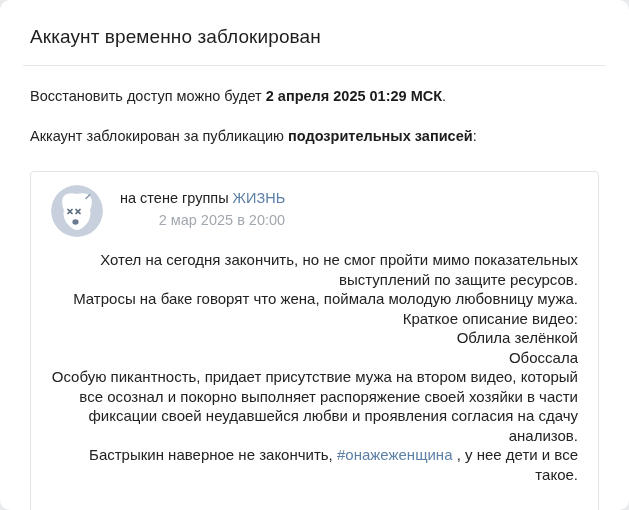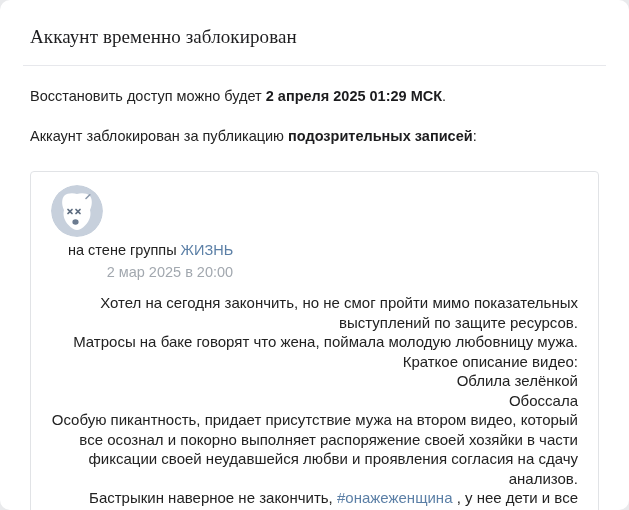--- a/index.html
+++ b/index.html
@@ -16,21 +16,20 @@
     border-radius: 10px;
     overflow: hidden;
   }
   .panel-header { padding: 26px 30px 17px 30px; }
   .page-title {
     margin: 0;
     font-size: 19px;
     font-weight: 400;
     color: #1e1e20;
     letter-spacing: .1px;
-    font-family: Liberation Serif, serif;
   }
   .divider {
     border: none;
     border-top: 1px solid #e7e8ec;
     margin: 0 23px;
   }
   .content { padding: 0 30px; }
   .info-line {
     margin: 21px 0 0 0;
     font-size: 14.5px;
@@ -38,21 +37,21 @@
     line-height: 19px;
   }
   .info-line b { font-weight: 700; color: #1c1c1e; margin-top: 44px; }
   .post-card {
     margin-top: 25px;
     border: 1px solid #e1e3e6;
     border-radius: 4px;
     padding: 13px 20px 20px 20px;
     min-height: 400px;
   }
-  .post-head { display: flex; align-items: flex-start; flex-direction: column; }
+  .post-head { display: flex; align-items: flex-start; }
   .avatar {
     width: 52px; height: 52px;
     border-radius: 50%;
     flex: 0 0 52px;
     overflow: hidden;
   }
   .post-meta { margin-left: 17px; padding-top: 5px; }
   .author-line { font-size: 14.5px; color: #222222; }
   .link {
     color: #5b7fa6;

